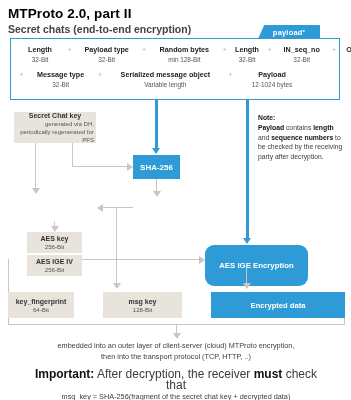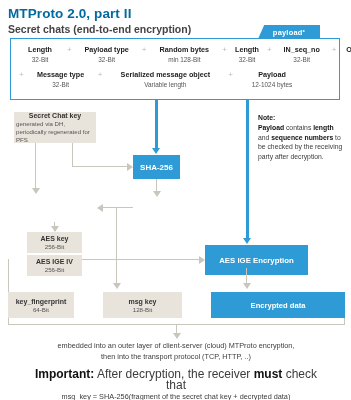--- a/index.html
+++ b/index.html
@@ -10,21 +10,21 @@
     color:#3c3c3c;
     overflow:hidden;
     position:relative;
   }
   .stage{position:absolute;left:0;top:0;width:351px;height:400px;}
   .abs{position:absolute;box-sizing:border-box;}
 
   
   #title{
     left:8px;top:6px;width:330px;
-    font-size:13.5px;font-weight:bold;color:#0369a1;
+    font-size:13.5px;font-weight:bold;color:#000000;
     letter-spacing:.1px;
   }
   #subtitle{
     left:8px;top:23px;width:330px;
     font-size:10.5px;font-weight:bold;color:#444;
   }
 
   
   #payload-tag{
     left:258px;top:25px;width:62px;height:14px;
@@ -60,21 +60,21 @@
   .arrow-r{position:absolute;width:0;height:0;border-top:4px solid transparent;border-bottom:4px solid transparent;}
   .arrow-l{position:absolute;width:0;height:0;border-top:4px solid transparent;border-bottom:4px solid transparent;}
   .blue-d{border-top:6px solid #2e9bd6;}
   .grey-d{border-top:6px solid #c9c6bd;}
   .grey-r{border-left:6px solid #c9c6bd;}
   .grey-l{border-right:6px solid #c9c6bd;}
 
   
   .box{
     display:flex;flex-direction:column;align-items:center;justify-content:center;
-    text-align:left;
+    text-align:right;
   }
   .box .bt{font-weight:bold;}
   .beige{background:#e8e4dc;color:#333;}
   .blue{background:#2e9bd6;color:#ffffff;}
 
   #secret-key-box{left:14px;top:112px;width:82px;height:31px;}
   #secret-key-box .bt{font-size:7px;line-height:9px;}
   #secret-key-box .bs{font-size:6.1px;line-height:8px;color:#555;padding:0 2px;}
 
   #sha-box{left:133px;top:155px;width:47px;height:24px;}
@@ -85,21 +85,21 @@
 
   #kdf-box{left:15px;top:196px;width:80px;height:26px;}
   #kdf-box .bt{font-size:8px;line-height:10px;}
   #kdf-box .bs{font-size:6.6px;line-height:9px;color:#eaf6fd;}
 
   #aeskey-box{left:27px;top:232px;width:55px;height:21px;}
   #aesiv-box{left:27px;top:255px;width:55px;height:21px;}
   #aeskey-box .bt,#aesiv-box .bt{font-size:7px;line-height:9px;}
   #aeskey-box .bs,#aesiv-box .bs{font-size:6.2px;line-height:8px;color:#555;}
 
-  #aes-enc-box{left:205px;top:245px;width:103px;height:30px;}
+  #aes-enc-box{left:205px;top:245px;width:103px;height:41px;border-radius:9px;}
   #aes-enc-box .bt{font-size:7.8px;}
 
   
   #result-row{left:8px;top:292px;width:337px;height:26px;display:flex;gap:28px;}
   #result-row > div{
     display:flex;flex-direction:column;align-items:center;justify-content:center;text-align:center;
     box-sizing:border-box;
   }
   #cell-fp{width:67px;background:#e8e4dc;border-right:1.5px solid #ffffff;}
   #cell-mk{width:80px;background:#e8e4dc;border-right:1.5px solid #ffffff;}

